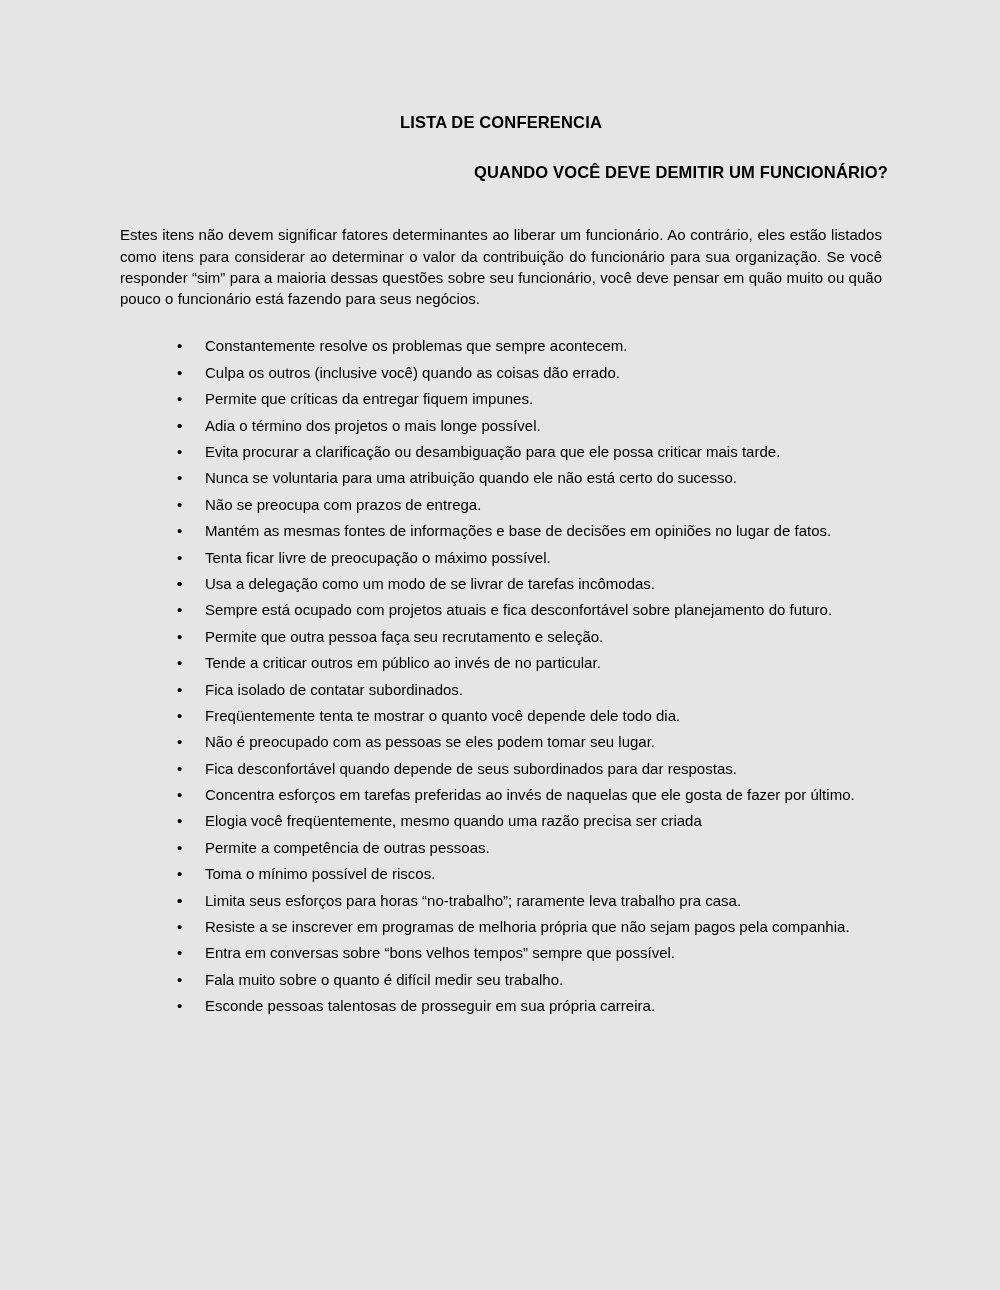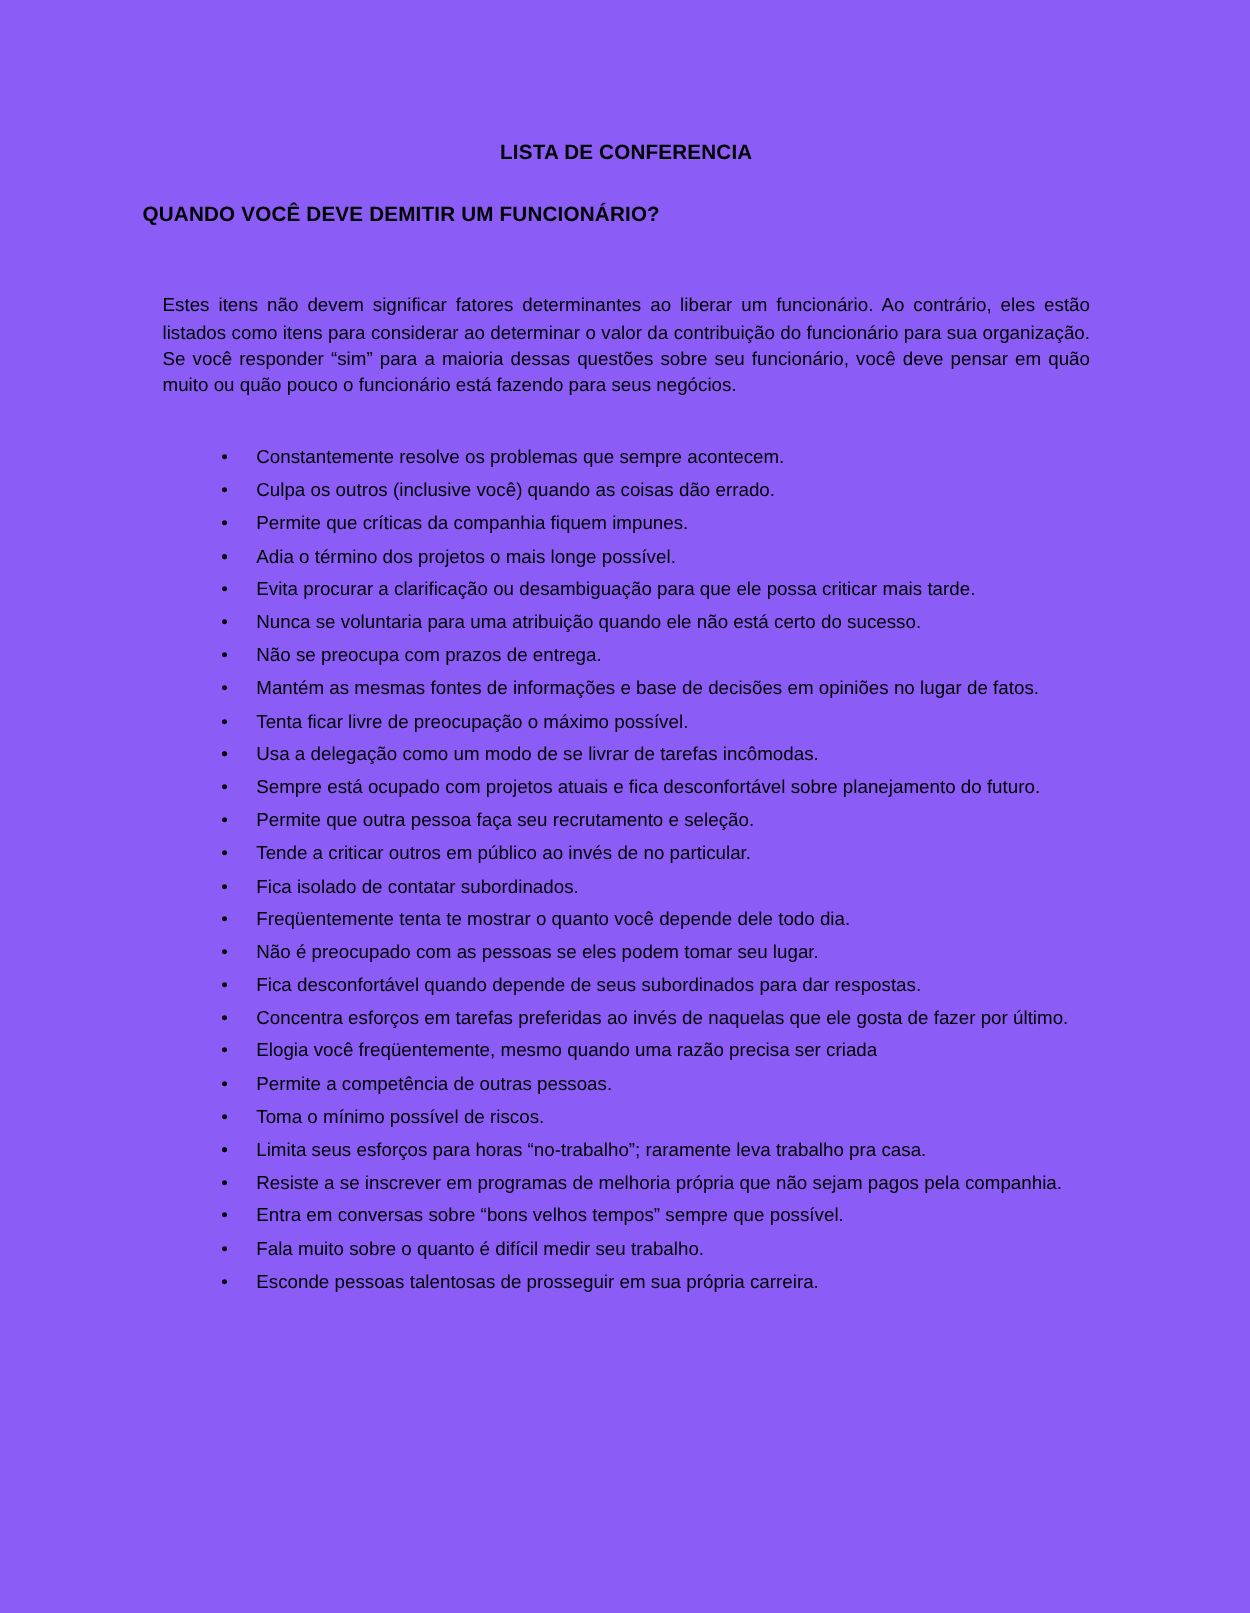--- a/index.html
+++ b/index.html
@@ -11,21 +11,21 @@
   body {
     font-family: "Liberation Sans", sans-serif;
     color: #000000;
     -webkit-font-smoothing: antialiased;
   }
   .page {
     position: relative;
     width: 1000px;
     height: 1290px;
     margin: 0 auto;
-    background: #8b5cf6;
+    background: #e5e5e5;
     box-sizing: border-box;
     overflow: hidden;
     text-decoration: underline;
   }
   .content {
     position: absolute;
     left: 114px;
     top: 0;
     width: 774px;
   }
@@ -36,30 +36,30 @@
     font-weight: bold;
     text-align: center;
     letter-spacing: 0.15px;
     margin: 0;
     padding-top: 112px;
     line-height: 1.22;
   }
   .doc-subtitle {
     font-size: 16.5px;
     font-weight: bold;
-    text-align: left;
+    text-align: right;
     letter-spacing: 0.15px;
     margin: 0;
     padding-top: 30px;
     line-height: 1.22;
   }
 
   
   .intro {
-    margin: 16px;
+    margin: 6px;
     padding-top: 36px;
     font-size: 15px;
     line-height: 21.3px;
     text-align: justify;
     text-justify: inter-word;
     letter-spacing: 0.01px;
   }
 
   
   .checklist {
@@ -106,21 +106,21 @@
         <li>
           <span class="bullet">•</span>
           <span class="item-text">Constantemente resolve os problemas que sempre acontecem.</span>
         </li>
         <li>
           <span class="bullet">•</span>
           <span class="item-text">Culpa os outros (inclusive você) quando as coisas dão errado.</span>
         </li>
         <li>
           <span class="bullet">•</span>
-          <span class="item-text">Permite que críticas da companhia fiquem impunes.</span>
+          <span class="item-text">Permite que críticas da entregar fiquem impunes.</span>
         </li>
         <li>
           <span class="bullet">•</span>
         </li>
         <li>
           <span class="bullet">•</span>
           <span class="item-text">Adia o término dos projetos o mais longe possível.</span>
         </li>
         <li>
           <span class="bullet">•</span>

